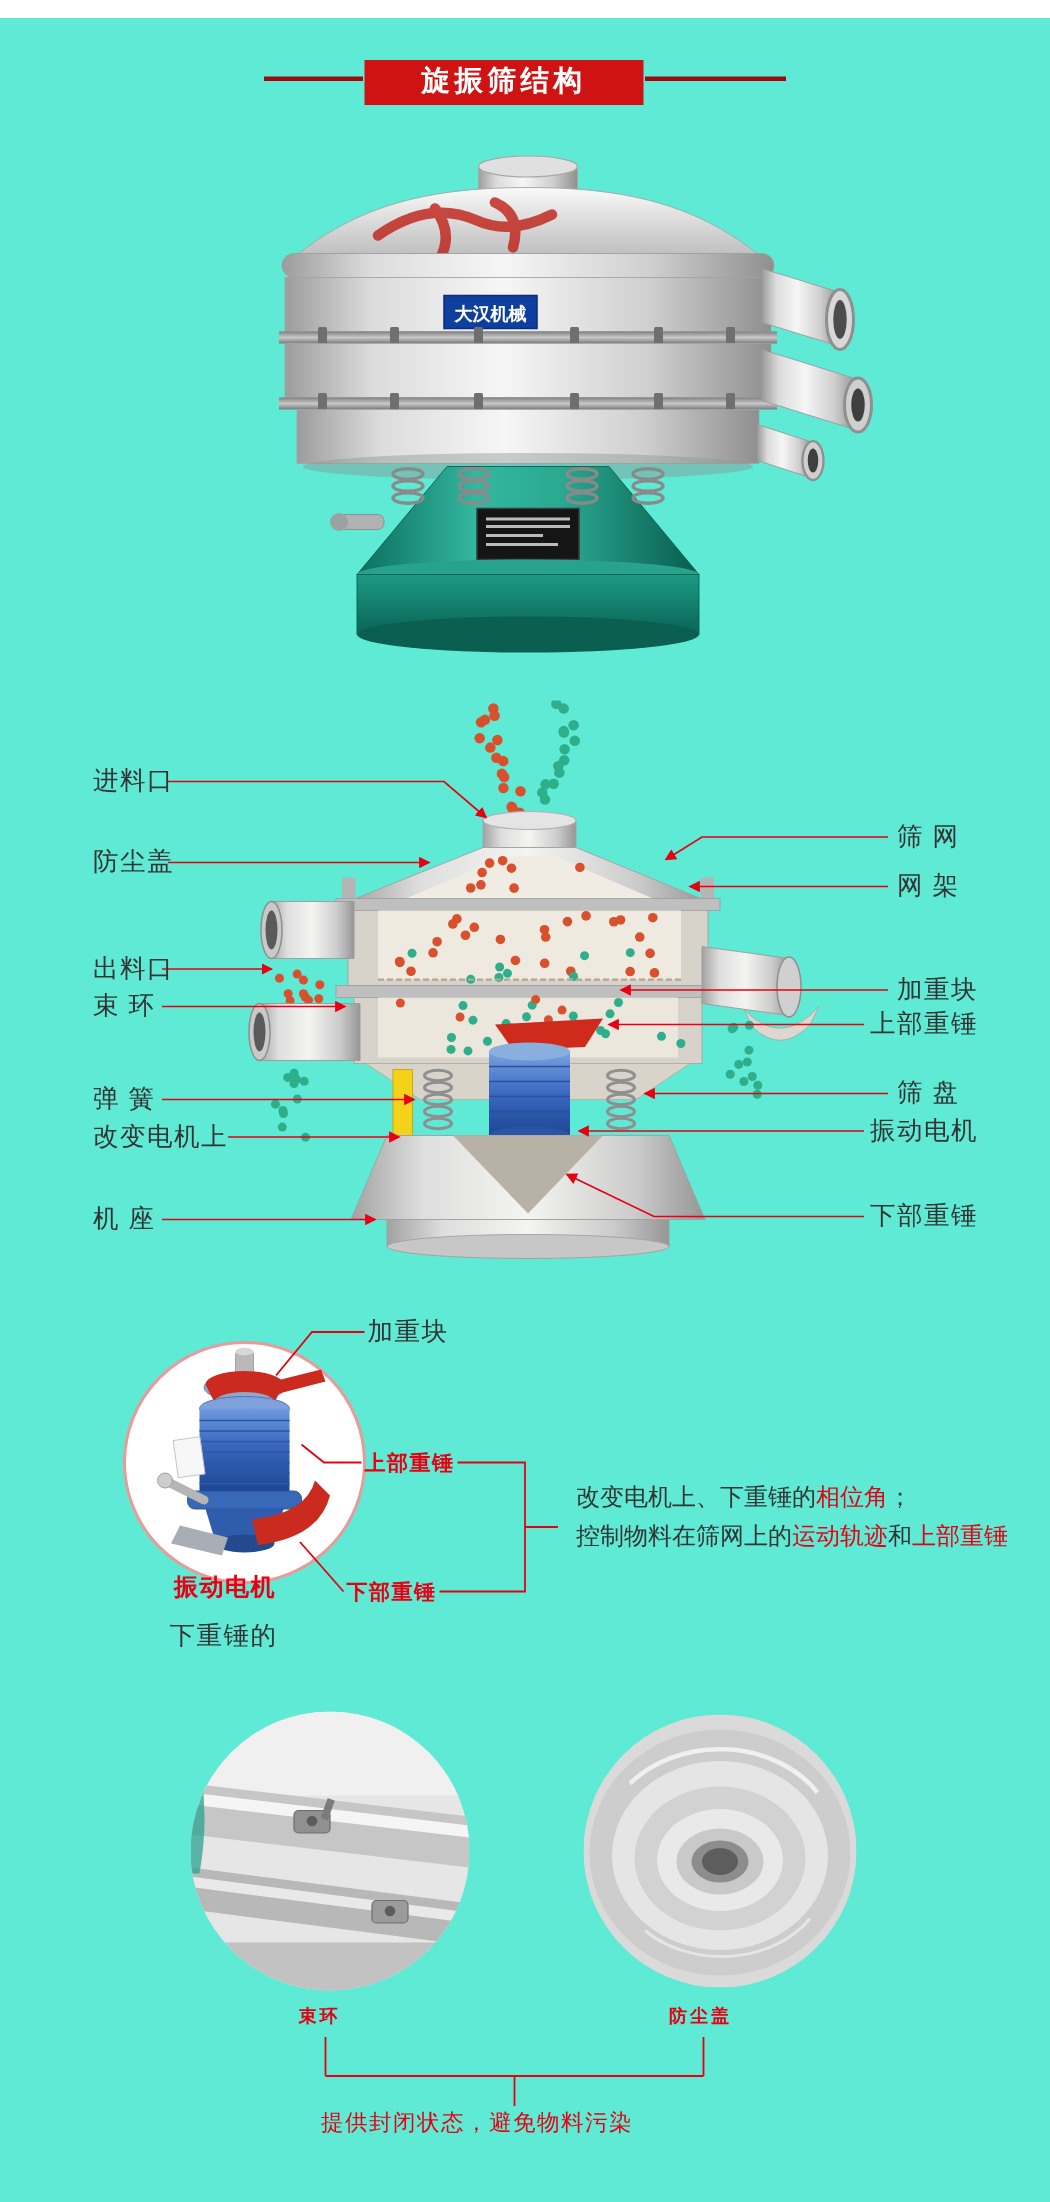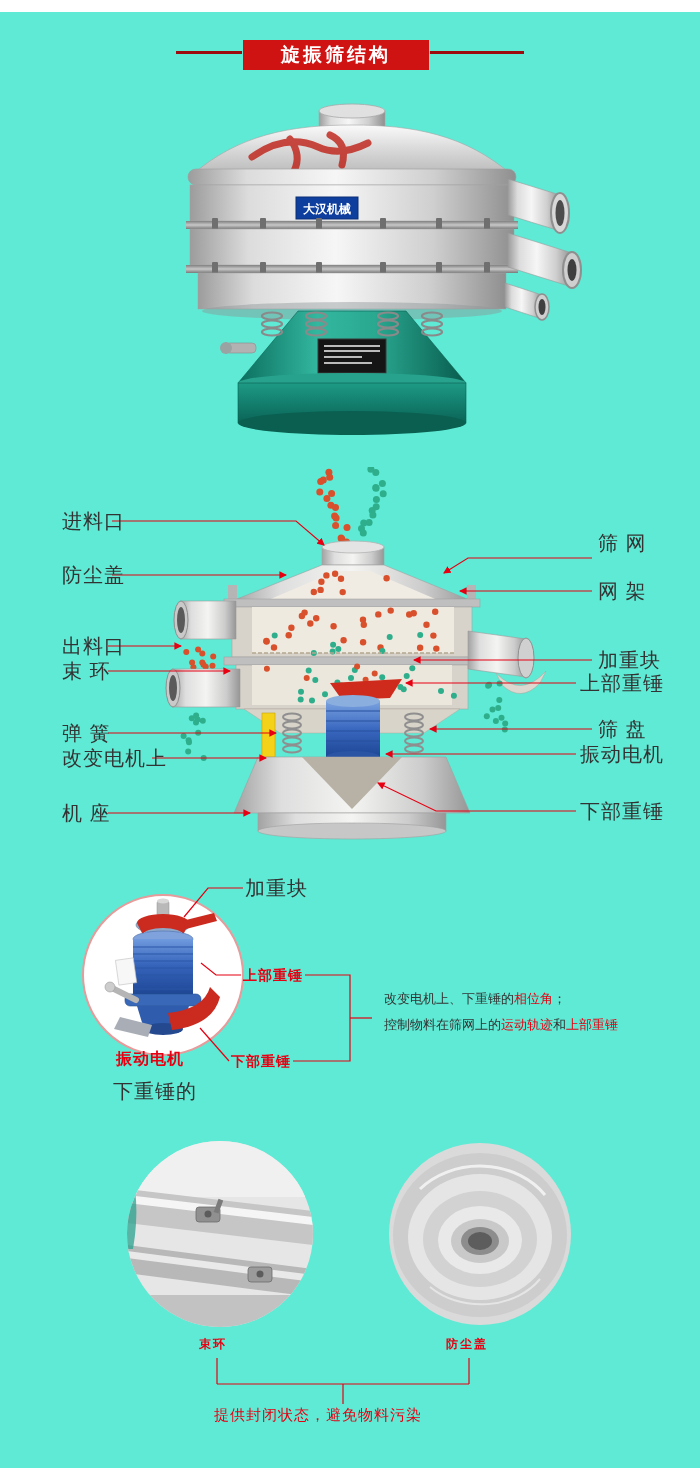--- a/index.html
+++ b/index.html
@@ -3,24 +3,24 @@
 <meta charset="utf-8">
 <style>
   * { margin:0; padding:0; box-sizing:border-box; }
   html,body { background:#fff; }
   body { font-family:"Liberation Sans","DejaVu Sans",sans-serif; }
   #page { position:relative; width:700px; height:1468px; background:#5eead4; overflow:hidden; margin:12px auto;text-decoration:underline; }
   .banner { position:absolute; left:243px; top:28px; width:186px; height:30px;
             background:#cf1312; color:#fff; font-size:19px; font-weight:bold;
             text-align:center; line-height:30px; letter-spacing:3px; }
   .hline { position:absolute; top:39px; height:3px; background:#9e0b0f; }
-  .lbl { position:absolute; font-size:20px; color:#333; white-space:nowrap; letter-spacing:1px; line-height:18px; }
+  .lbl { position:absolute; font-size:17px; color:#333; white-space:nowrap; letter-spacing:1px; line-height:18px; }
   .red-bold { position:absolute; font-size:14px; color:#e60012; font-weight:bold; white-space:nowrap; letter-spacing:1px; line-height:18px; }
   .motor-name { font-size:16px; }
-  .desc-line { position:absolute; font-size:13px; color:#333; white-space:nowrap; line-height:20px; }
+  .desc-line { position:absolute; font-size:16px; color:#333; white-space:nowrap; line-height:20px; }
   .desc-line .red { color:#e60012; }
   .photo-label { position:absolute; font-size:12px; color:#e60012; font-weight:bold; white-space:nowrap; letter-spacing:2px; line-height:20px; }
   .bottom-caption { position:absolute; left:0; top:1394px; width:636px; text-align:center;
                     font-size:15px; color:#e60012; letter-spacing:1px; }
   svg.layer { position:absolute; left:0; }
 </style>
 </head>
 <body>
 
 <div id="page">
@@ -370,21 +370,21 @@
   </svg>
 
   <div class="lbl" style="left:62px; top:500px;">进料口</div>
   <div class="lbl" style="left:62px; top:554px;">防尘盖</div>
   <div class="lbl" style="left:62px; top:625px;">出料口</div>
   <div class="lbl" style="left:62px; top:650px;">束 环</div>
   <div class="lbl" style="left:62px; top:712px;">弹 簧</div>
   <div class="lbl" style="left:62px; top:737px;">改变电机上</div>
   <div class="lbl" style="left:62px; top:792px;">机 座</div>
 
-  <div class="lbl" style="left:598px; top:522px;">筛 网</div>
+  <div class="lbl" style="left:598px; top:537px;">筛 网</div>
   <div class="lbl" style="left:598px; top:570px;">网 架</div>
   <div class="lbl" style="left:598px; top:639px;">加重块</div>
   <div class="lbl" style="left:580px; top:662px;">上部重锤</div>
   <div class="lbl" style="left:598px; top:708px;">筛 盘</div>
   <div class="lbl" style="left:580px; top:733px;">振动电机</div>
   <div class="lbl" style="left:580px; top:790px;">下部重锤</div>
 
   <svg class="layer" style="top:855px;" width="700" height="250" viewBox="0 0 700 250">
     <defs>
       <linearGradient id="motorG2" x1="0" y1="0" x2="0" y2="1">

